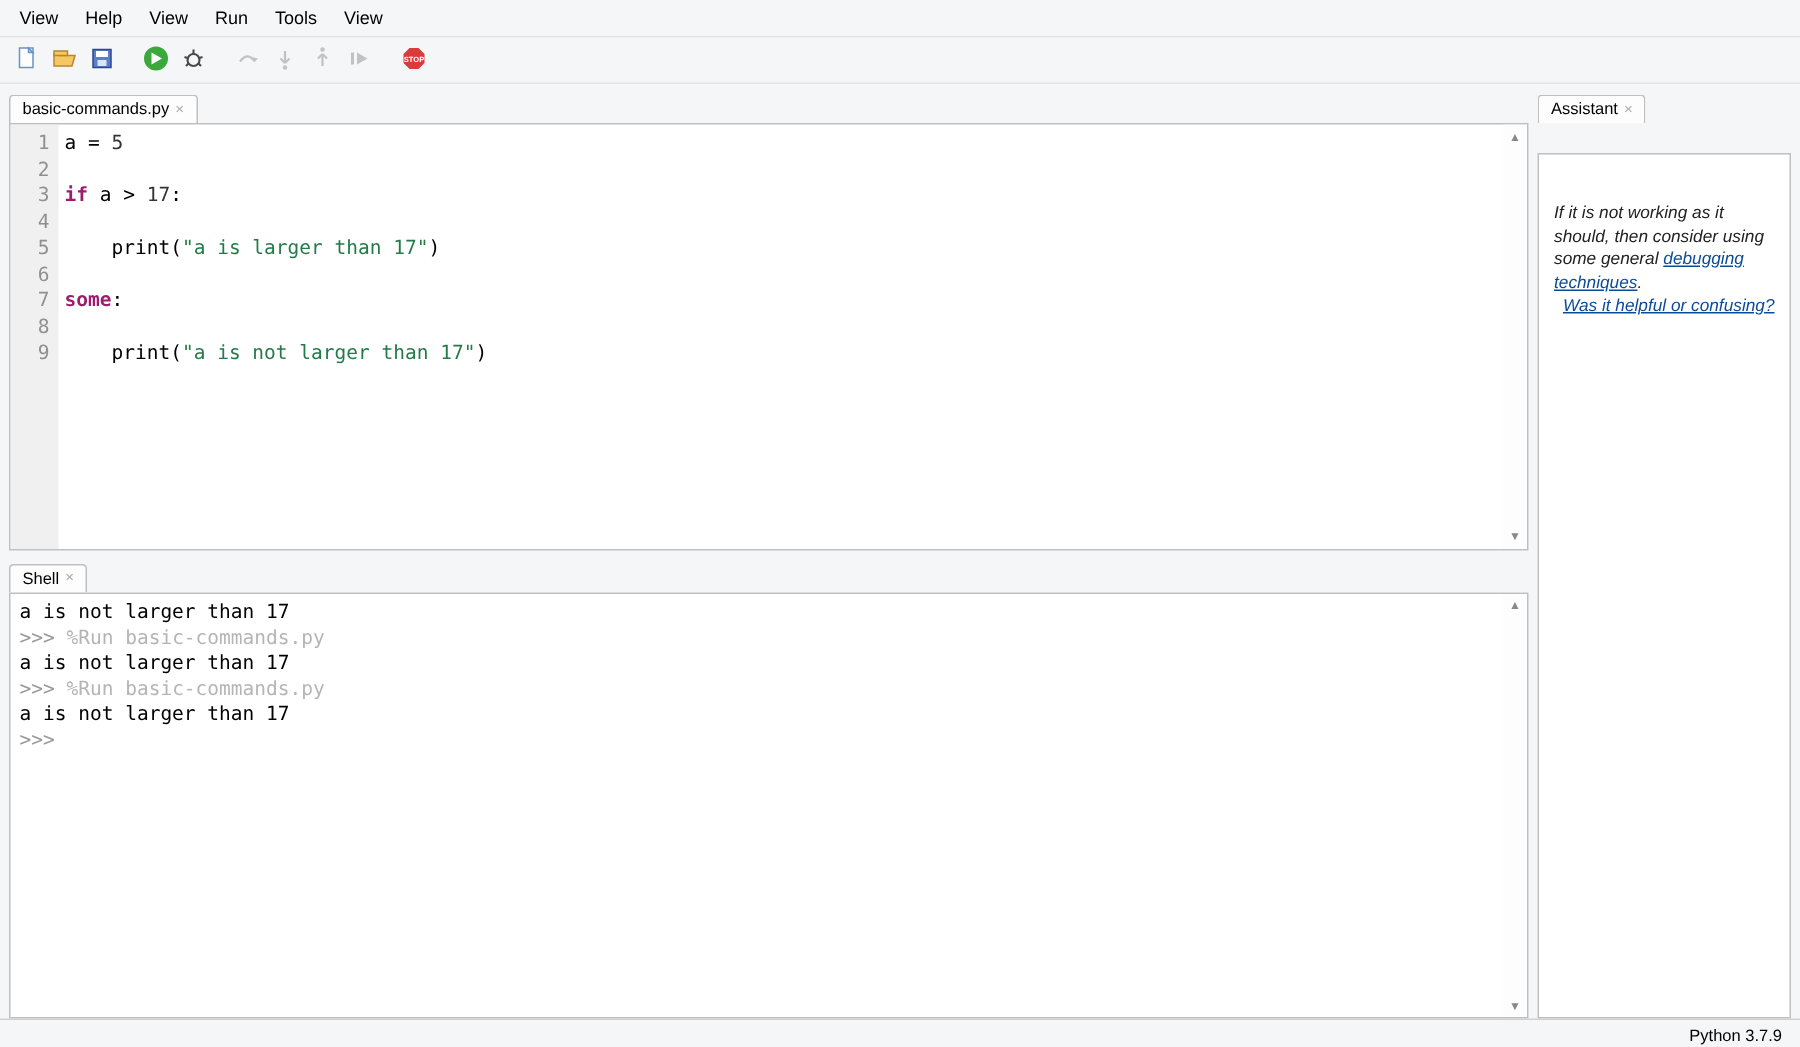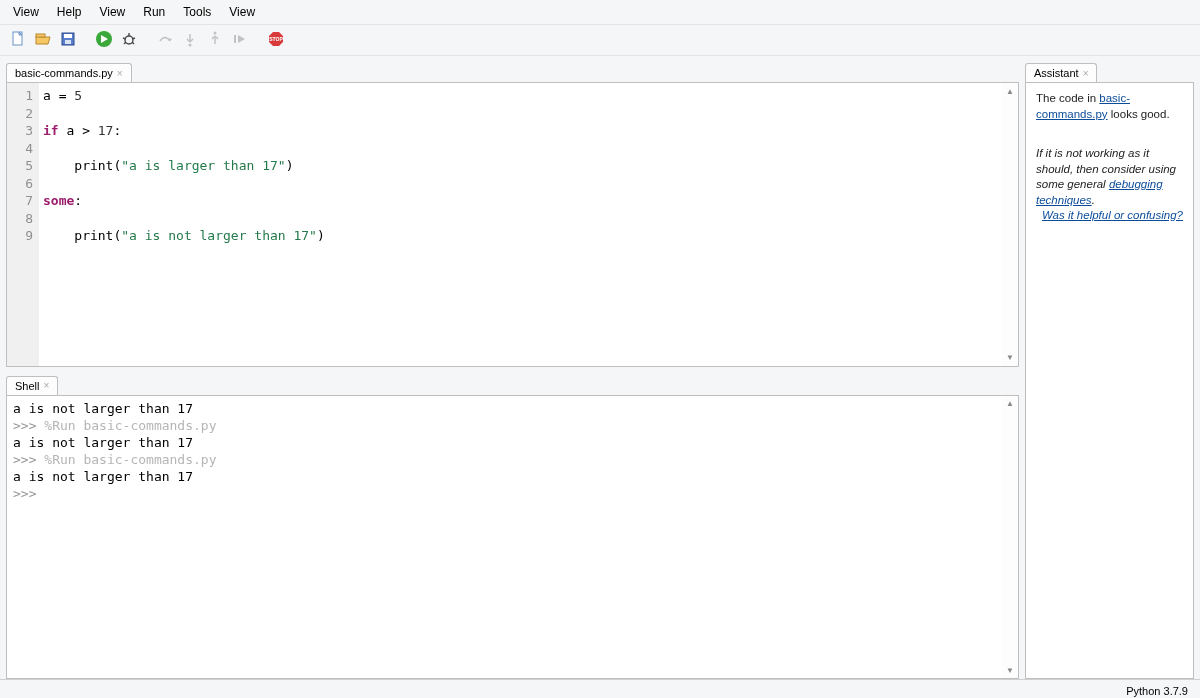--- a/index.html
+++ b/index.html
@@ -4,21 +4,21 @@
   <style>
     * { box-sizing: border-box; margin: 0; padding: 0; }
     html, body { width: 1200px; height: 698px; font-family: "Segoe UI", Tahoma, sans-serif; font-size: 12px; background: #f5f6f7; overflow: hidden; }
     .menubar { display: flex; gap: 0; padding: 2px 4px; background: #f5f6f7; border-bottom: 1px solid #e4e4e4; }
     .menubar .menu-item { padding: 3px 9px; cursor: default; }
     .toolbar { display: flex; align-items: center; gap: 5px; padding: 4px 8px 6px; background: #f5f6f7; border-bottom: 1px solid #e4e4e4; }
     .tb-btn { width: 20px; height: 20px; display: flex; align-items: center; justify-content: center; cursor: pointer; }
     .tb-sep { width: 6px; }
     .main { display: flex; height: 623px; }
     .left-col { flex: 1; display: flex; flex-direction: column; padding: 0 6px; }
-    .right-col { width: 175px; display: flex; flex-direction: column; padding: 0 6px 0 0; }
+    .right-col { width: 175px; display: flex; flex-direction: column; padding: 0 6px 0 0; gap: 20px; }
     .tab-row { display: flex; align-items: flex-end; height: 24px; margin-top: 2px; }
     .tab { display: flex; align-items: center; gap: 4px; padding: 3px 8px; background: #fdfdfd; border: 1px solid #bfbfbf; border-bottom: none; border-radius: 3px 3px 0 0; font-size: 11px; cursor: pointer; }
     .tab-close { color: #aaa; font-size: 10px; cursor: pointer; }
     .panel { flex: 1; border: 1px solid #bfbfbf; background: #fff; overflow: hidden; position: relative; }
     .editor-inner { display: flex; height: 100%; }
     .gutter { width: 32px; background: #f0f0f0; text-align: right; padding: 4px 6px 0 0; color: #909090; font-family: Consolas, monospace; font-size: 13px; line-height: 17.5px; }
     .code { flex: 1; padding: 4px 4px 0; font-family: Consolas, monospace; font-size: 13px; line-height: 17.5px; white-space: pre; }
     .tok-kw { color: #9b1d6c; font-weight: bold; text-align: right; }
     .tok-str { color: #247a4a; }
     .tok-num { color: #333; }
@@ -183,23 +183,20 @@
 
   <div class="right-col">
     <div class="tab-row">
       <div class="tab">
         <span>Assistant</span>
         <span class="tab-close">×</span>
       </div>
     </div>
     <div class="panel" style="flex:1;">
       <div class="assist-body">
-        <p>
-          <span>The code in </span><a href="#">basic-commands.py</a><span> looks good.</span>
-        </p>
         <p style="margin-top:24px; font-style:italic;">
           <span>If it is not working as it should, then consider using some general </span><a href="#">debugging techniques</a><span>.</span>
         </p>
         <a href="#" class="feedback">Was it helpful or confusing?</a>
       </div>
     </div>
   </div>
 </div>
 
 <div class="statusbar">

